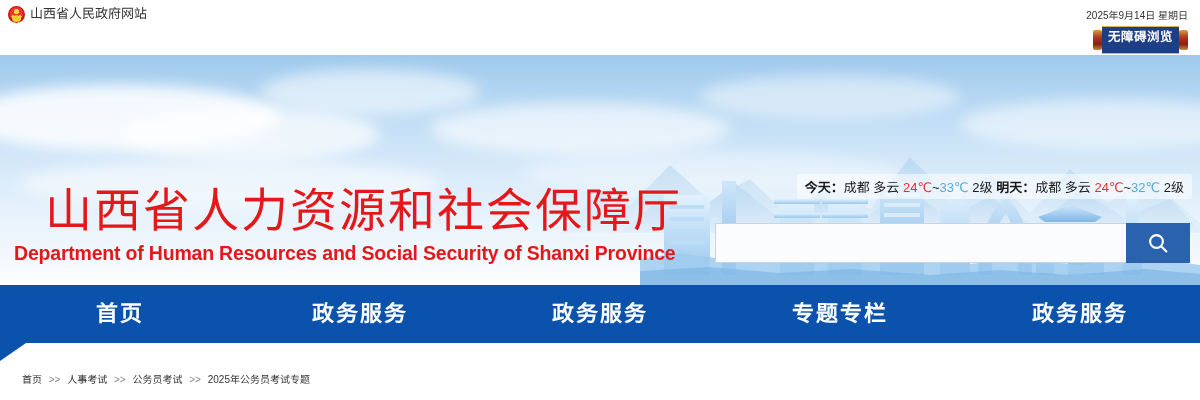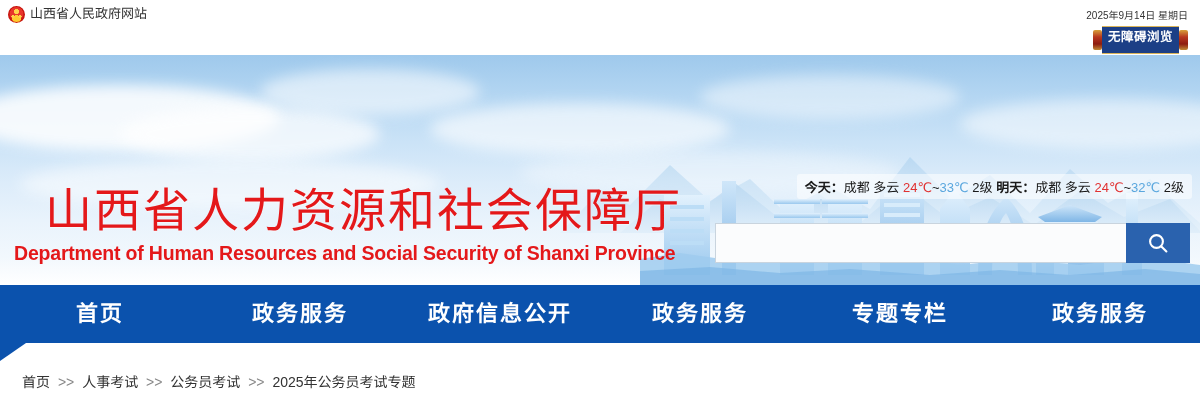--- a/index.html
+++ b/index.html
@@ -192,21 +192,21 @@
     background:#ffffff;
   }
   .corner-wedge{
     position:absolute; left:0; top:0;
     width:26px; height:18px;
     background:#0b52ad;
     clip-path:polygon(0 0, 26px 0, 0 18px);
   }
   .breadcrumb{
     position:absolute; left:22px; top:28px;
-    font-size:14px;
+    font-size:10px;
     color:#333333;
     white-space:nowrap;
   }
   .breadcrumb a{ color:#333333; text-decoration:none; }
   .breadcrumb .sep{ color:#888888; margin:0 4px; }
 </style>
 </head>
 <body>
 
 <div class="topbar">
@@ -326,21 +326,20 @@
         <circle cx="10.5" cy="10.5" r="6.4" fill="none" stroke="#ffffff" stroke-width="2.1"></circle>
         <line x1="15.4" y1="15.4" x2="20.4" y2="20.4" stroke="#ffffff" stroke-width="2.1" stroke-linecap="round"></line>
       </svg>
     </button>
   </div>
 </div>
 
 <nav class="nav">
   <a class="nav-item" href="#">首页</a>
   <a class="nav-item" href="#">政务服务</a>
-  <a class="nav-item" href="#">政府信息公开</a>
   <a class="nav-item" href="#">政务服务</a>
   <a class="nav-item" href="#">专题专栏</a>
   <a class="nav-item" href="#">政务服务</a>
 </nav>
 
 <div class="below-nav">
   <div class="corner-wedge"></div>
   <div class="breadcrumb">
     <a href="#">首页</a>
     <span class="sep">&gt;&gt;</span>

